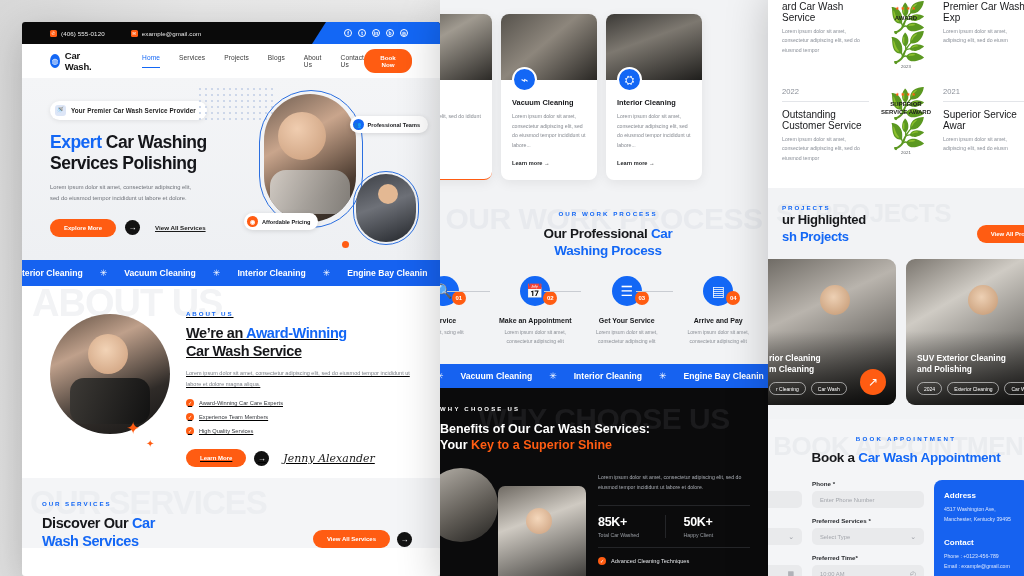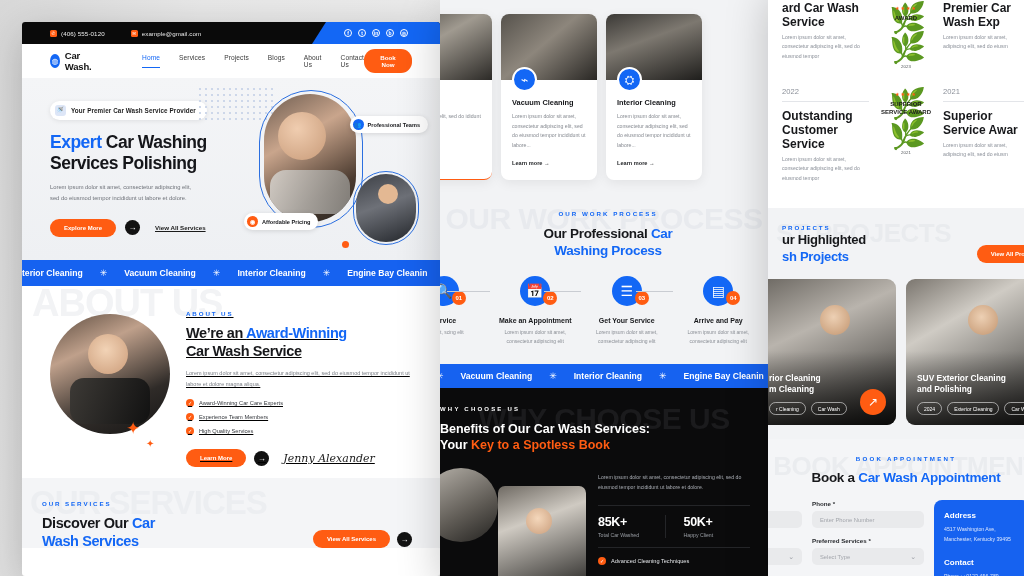--- a/index.html
+++ b/index.html
@@ -184,21 +184,21 @@
   .stat b { font-size:12.5px; color:#fff; display:block; letter-spacing:-.3px;}
   .stat span { font-size:5.2px; color:#9a9ea5; display:block; margin-top:3px;}
   .why-li { display:flex; align-items:center; gap:5px; margin-top:9px; font-size:5.6px; color:#e3e5e8;}
 
   
   #right { left:768px; top:-14px; width:276px; height:600px; }
   .awards { background:#fff; padding:6px 0 16px; position:relative;}
   .aw-row { display:flex; align-items:flex-start; padding:9px 14px; gap:8px;}
   .aw-col { flex:1; }
   .aw-col .yr { font-size:7.6px; color:#8b9099; border-bottom:.8px solid #e3e5e9; padding-bottom:5px;}
-  .aw-col h4 { font-size:12px; color:#17181b; font-weight:bold; margin-top:7px;}
+  .aw-col h4 { font-size:10px; color:#17181b; font-weight:normal; margin-top:7px;}
   .aw-col p { font-size:5.2px; color:#8b9099; line-height:1.8; margin-top:4px;}
   .aw-col.r { text-align:left;}
   .wreath { width:58px; flex:none; text-align:center; position:relative; padding-top:2px;}
   .wreath .lv { font-size:30px; color:#1d1d1d; line-height:1; letter-spacing:-4px;}
   .wreath .stars { position:absolute; left:0; right:0; top:4px; font-size:5px; color:#ff5c12; letter-spacing:1px;}
   .wreath .ttl { position:absolute; left:0; right:0; top:13px; font-size:4.4px; color:#1d1d1d; font-weight:bold; line-height:1.35;}
   .wreath .ttl b { display:block; font-size:6px;}
   .wreath .yy { font-size:4.4px; color:#55585d; margin-top:1px;}
 
   .projects { background:#f2f3f5; padding:16px 0 14px; position:relative;}
@@ -458,21 +458,21 @@
     <i>✳</i>
     <span>Engine Bay Cleanin</span>
   </div>
 
   <div class="why">
     <div class="ghostw">WHY CHOOSE US</div>
     <div class="why-head">
       <div class="eyebrow">WHY CHOOSE US</div>
       <h2>
         <span>Benefits of Our Car Wash Services:</span><br>
-        <span>Your </span><em>Key to a Spotless Book</em>
+        <span>Your </span><em>Key to a Superior Shine</em>
       </h2>
     </div>
     <div class="why-body">
       <div class="why-imgs">
         <div class="wimg1"></div>
         <div class="wimg2"></div>
       </div>
       <div class="why-txt">
         <p>Lorem ipsum dolor sit amet, consectetur adipiscing elit, sed do eiusmod tempor incididunt ut labore et dolore.</p>
         <div class="stats">

